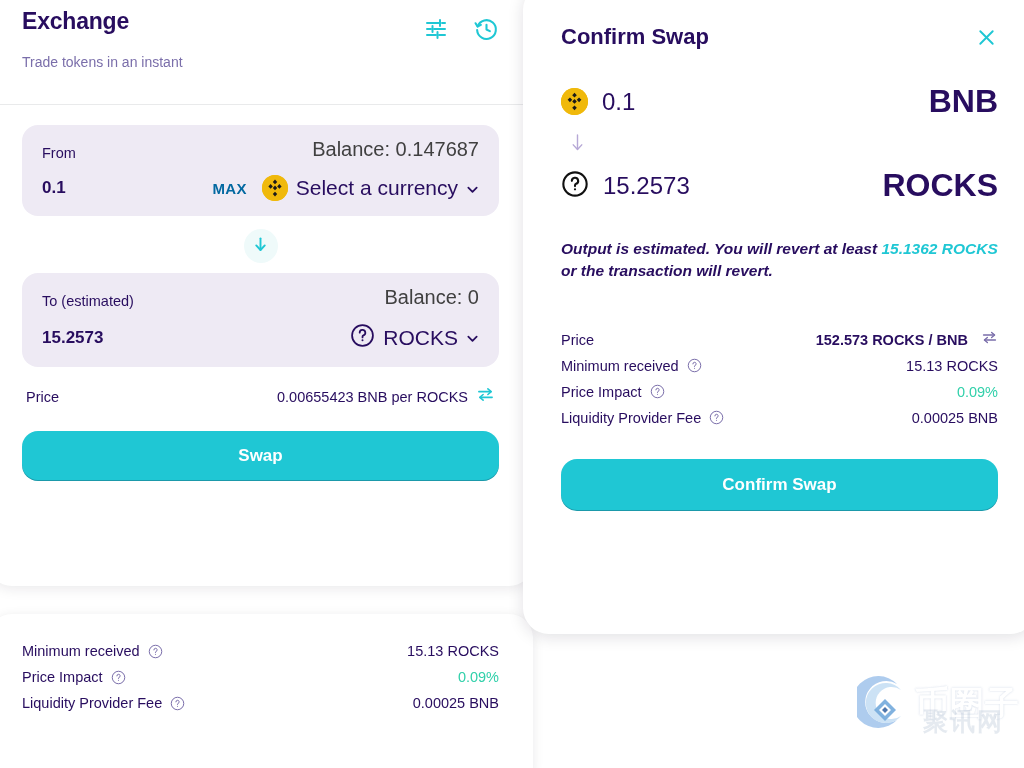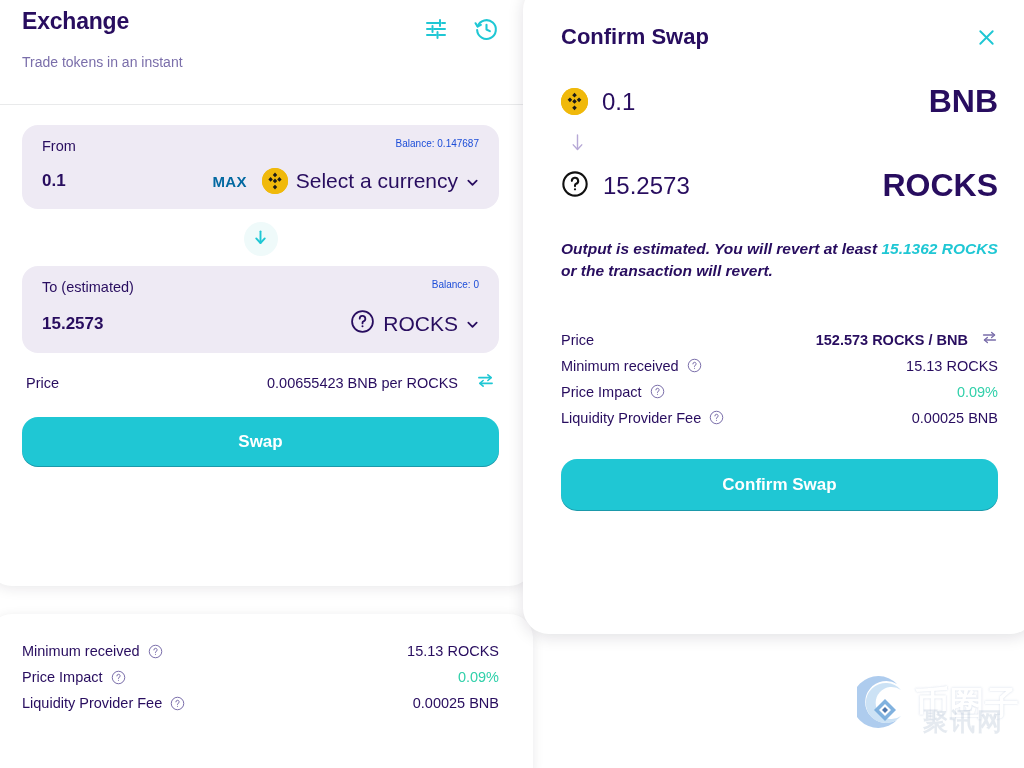--- a/index.html
+++ b/index.html
@@ -32,42 +32,42 @@
   .ex-icons { display: flex; align-items: center; gap: 24px; padding-top: 8px; }
   .icon-btn { width: 26px; height: 26px; display: flex; align-items: center; justify-content: center; cursor: pointer; }
 
   .ex-body { padding: 20px 34px 0 34px; }
 
   .token-box {
     background: #eeeaf4;
     border-radius: 16px;
     padding: 13px 20px 15px 20px;
   }
-  .token-row-top { display: flex; justify-content: space-between; align-items: flex-start; }
+  .token-row-top { display: flex; justify-content: space-between; align-items: flex-end; }
   .token-label { font-size: 14.5px; color: #280d5f; }
-  .token-balance { font-size: 10px; color: #1d4ed8; }
+  .token-balance { font-size: 20px; color: #404040; }
   .token-row-bottom { display: flex; justify-content: space-between; align-items: center; margin-top: 14px; }
   .token-amount { font-size: 17px; font-weight: bold; color: #280d5f; }
   .token-right { display: flex; align-items: center; gap: 15px; }
   .max-btn { font-size: 15px; font-weight: bold; color: #0369a1; cursor: pointer; letter-spacing: 0.3px; }
   .currency-sel { display: flex; align-items: center; gap: 8px; cursor: pointer; }
   .currency-name { font-size: 21px; color: #280d5f; }
   .chev { width: 13px; height: 13px; }
 
   .bnb-coin { width: 26px; height: 26px; border-radius: 50%; background: #f0b90b; position: relative; flex: 0 0 auto; }
 
   .arrow-wrap { display: flex; justify-content: center; margin: 13px 0 10px 0; }
   .arrow-circle {
     width: 34px; height: 34px; border-radius: 50%; background: #effafa;
     display: flex; align-items: center; justify-content: center; cursor: pointer;
   }
 
   .price-row { display: flex; justify-content: space-between; align-items: center; padding: 18px 4px 0 4px; }
   .price-label { font-size: 14.5px; color: #280d5f; }
-  .price-right { display: flex; align-items: center; gap: 18px; }
+  .price-right { display: flex; align-items: center; gap: 8px; }
   .price-val { font-size: 14.5px; color: #280d5f; }
 
   .swap-btn {
     margin: 23px 0 0 0;
     height: 50px; width: 100%;
     background: #1fc7d4; border: none; border-radius: 16px;
     color: #ffffff; font-size: 17px; font-weight: bold;
     box-shadow: 0 -1px 0 0 rgba(14,14,44,0.25) inset;
     cursor: pointer; font-family: "Liberation Sans", sans-serif;
   }

